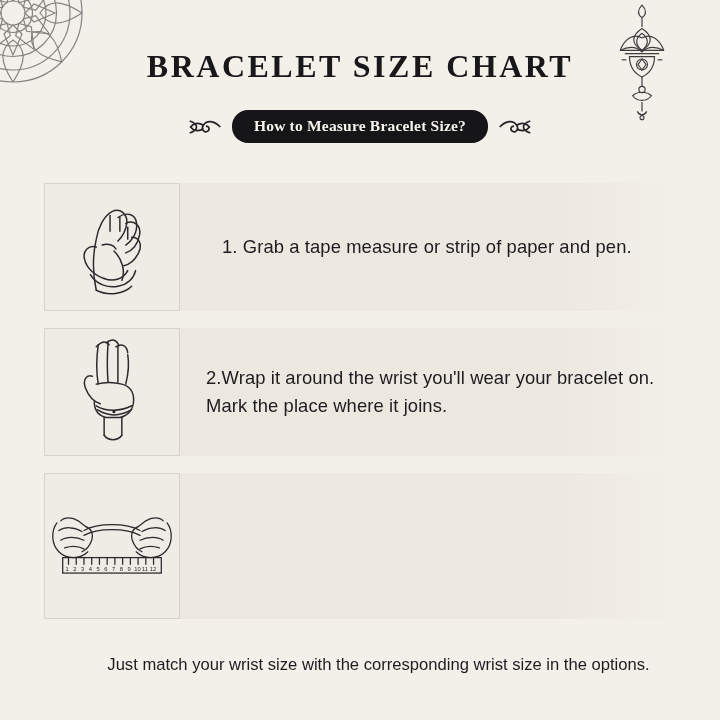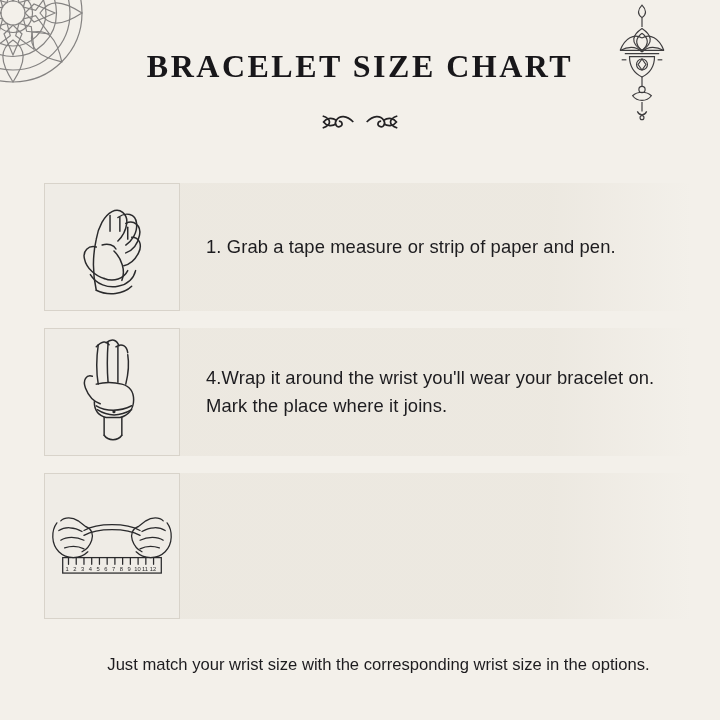--- a/index.html
+++ b/index.html
@@ -92,21 +92,21 @@
   .step-text {
     flex: 1 1 auto;
     display: flex;
     align-items: center;
     padding: 10px 14px 10px 26px;
     font-size: 18.4px;
     line-height: 1.52;
     color: #1d1c1f;
     letter-spacing: .1px;
   }
-  .s1 { height: 128px; }
+  .s1 { height: 128px; gap: 16px; }
   .s2 { height: 128px; }
   .s3 { height: 146px; }
 
   .footer {
     position: absolute;
     left: 0; right: 0;
     top: 655px;
     text-align: center;
     font-size: 16.6px;
     color: #1d1c1f;
@@ -184,20 +184,21 @@
 
   <div class="subtitle-row">
     <svg class="flourish" viewBox="0 0 40 24">
       <g fill="none" stroke="#18171a" stroke-width="2">
         <path d="M38 12 C30 4 22 4 18 10 C15 15 19 19 23 17 C26 15.5 25 11 21 11"></path>
         <path d="M18 10 C12 6 6 8 3 12 C6 16 12 18 18 14"></path>
         <path d="M2 5 C8 7 10 10 10 12"></path>
         <path d="M2 19 C8 17 10 14 10 12"></path>
       </g>
     </svg>
+    <div class="pill">How to Measure Bracelet Size?</div>
     <svg class="flourish" viewBox="0 0 40 24" style="transform:scaleX(-1)">
       <g fill="none" stroke="#18171a" stroke-width="2">
         <path d="M38 12 C30 4 22 4 18 10 C15 15 19 19 23 17 C26 15.5 25 11 21 11"></path>
         <path d="M18 10 C12 6 6 8 3 12 C6 16 12 18 18 14"></path>
         <path d="M2 5 C8 7 10 10 10 12"></path>
         <path d="M2 19 C8 17 10 14 10 12"></path>
       </g>
     </svg>
   </div>
 
@@ -241,21 +242,21 @@
             <path d="M44 52 C52 50 62 50 70 52 C78 54 82 60 82 68 C82 78 76 84 68 86 L54 86 C46 84 42 78 42 70"></path>
             <path d="M52 86 L52 104"></path>
             <path d="M70 86 L70 104"></path>
             <path d="M52 104 C56 110 66 110 70 104"></path>
             <path d="M44 74 C54 80 68 80 80 74"></path>
             <path d="M45 78 C56 85 68 85 80 78"></path>
             <circle cx="62" cy="80" r="1.6" fill="#2a2a2c" stroke="none"></circle>
           </g>
         </svg>
       </div>
-      <div class="step-text">4.Wrap it around the wrist you'll wear your bracelet on. Mark the place where it joins.</div>
+      <div class="step-text">2.Wrap it around the wrist you'll wear your bracelet on. Mark the place where it joins.</div>
     </div>
 
     <div class="step s3">
       <div class="thumb">
         <svg viewBox="0 0 130 120" width="126" height="116">
           <g fill="none" stroke="#2a2a2c" stroke-width="1.3" stroke-linecap="round">
 
             <path d="M12 34 C16 30 24 30 30 34 L38 40"></path>
             <path d="M10 44 C16 40 26 40 34 45"></path>
             <path d="M12 54 C18 50 28 50 36 54"></path>

